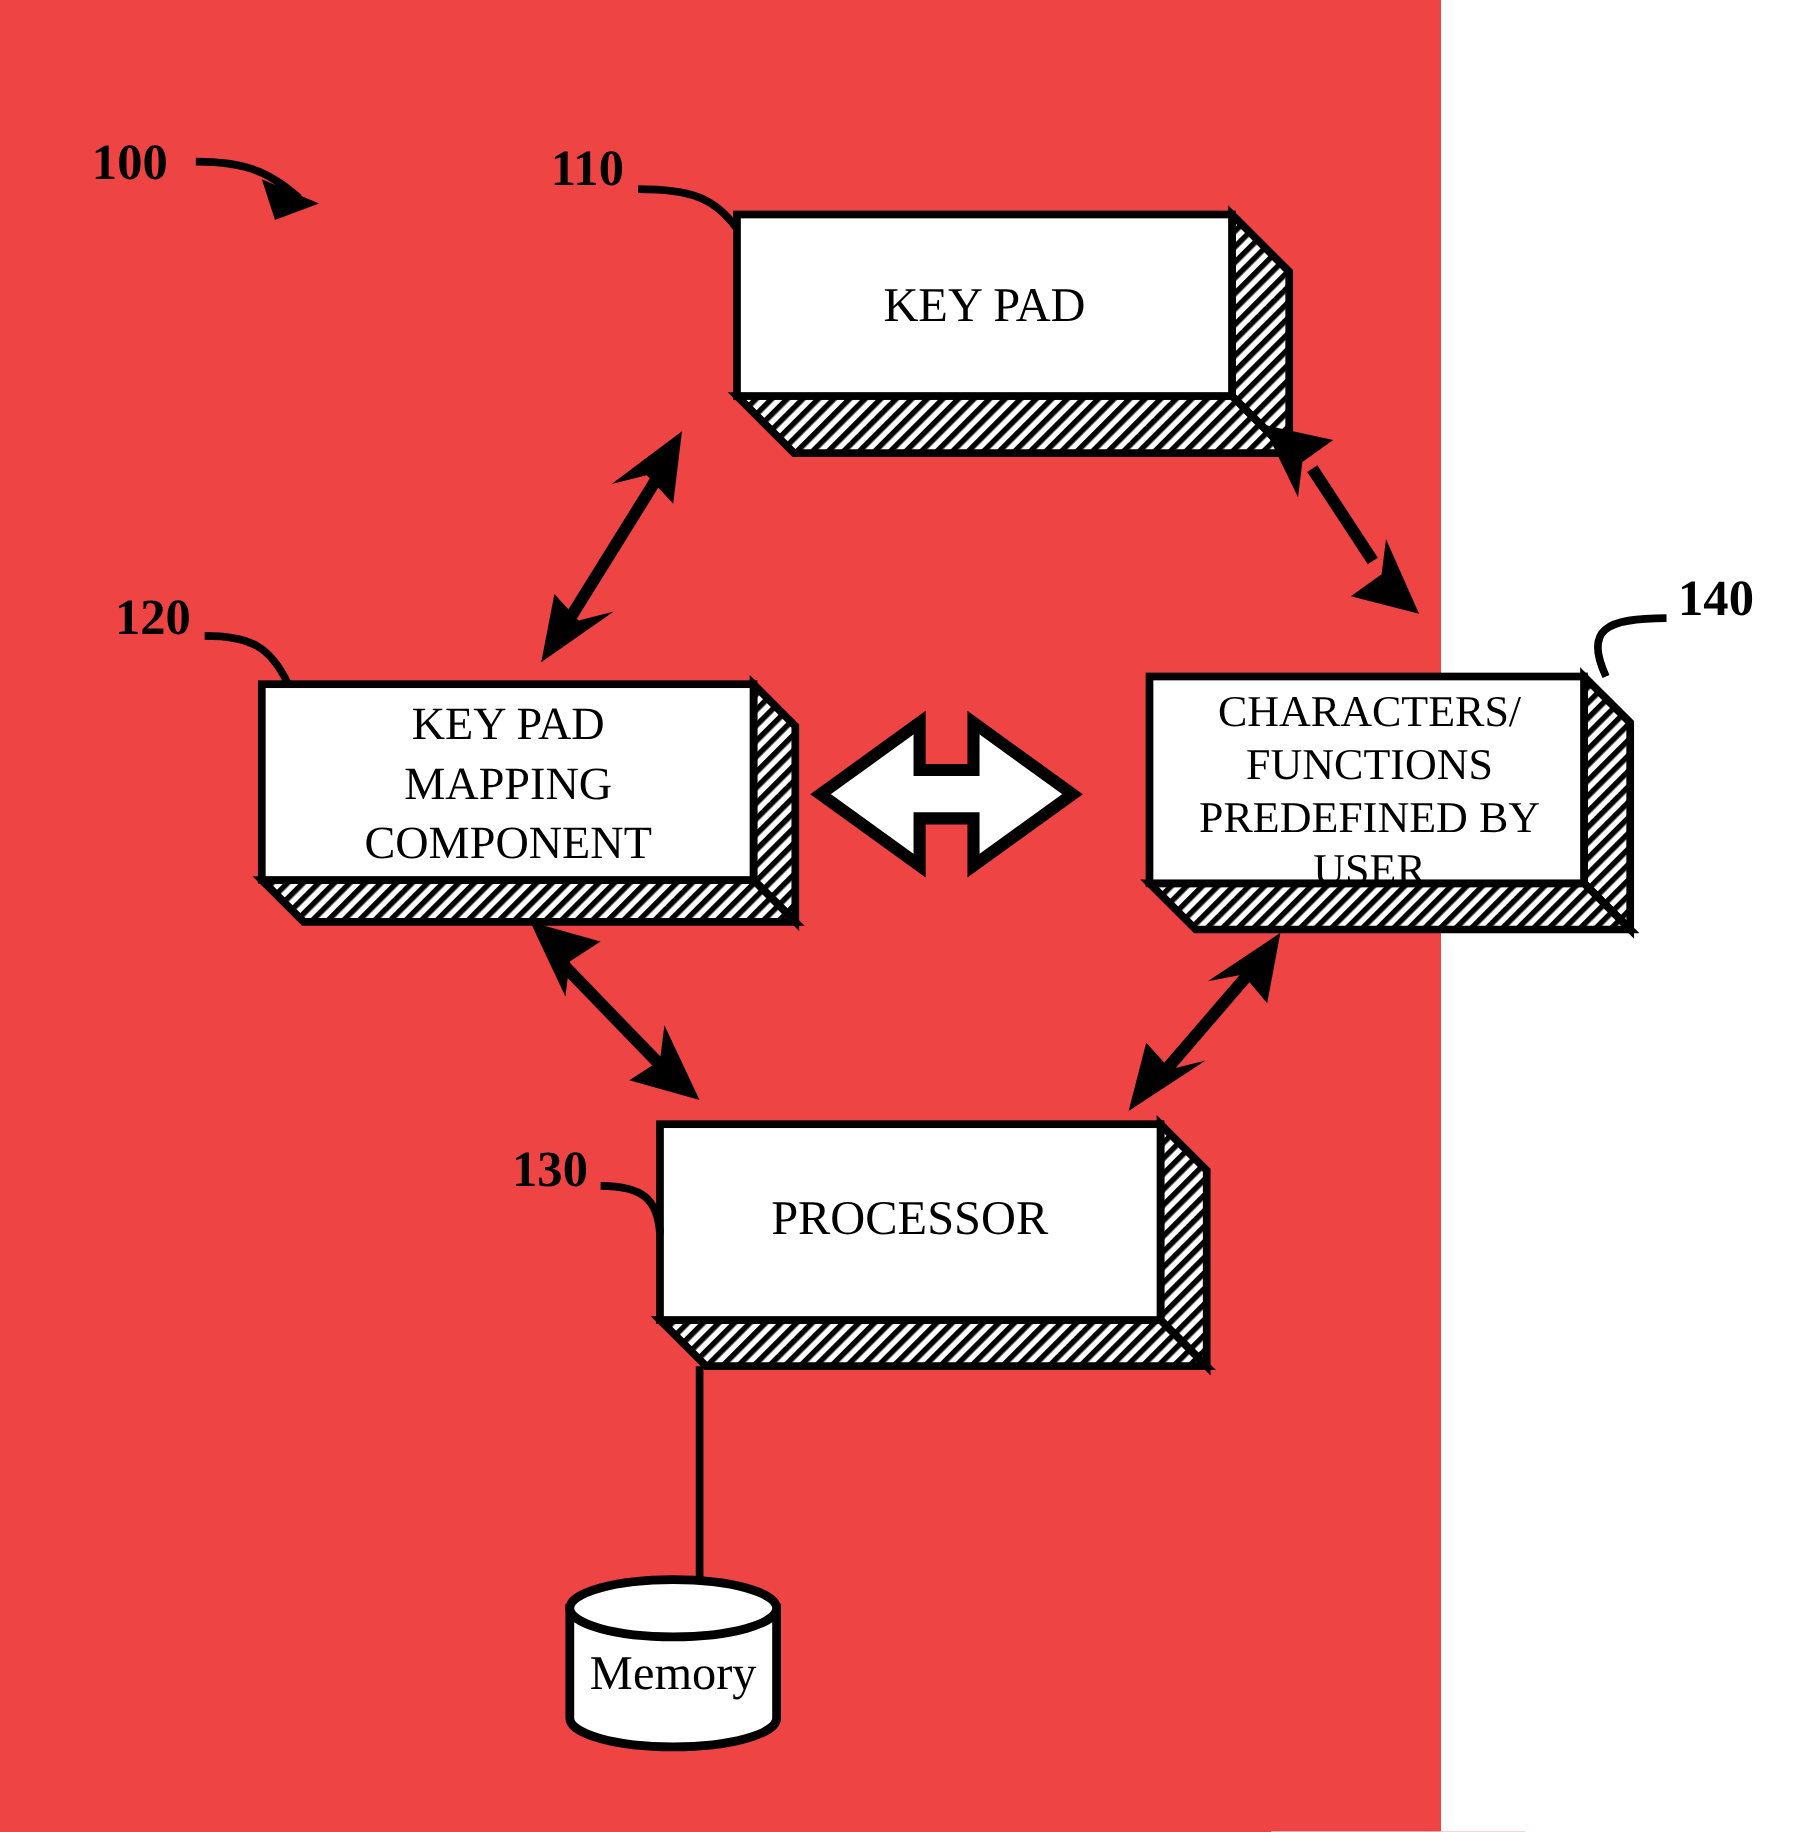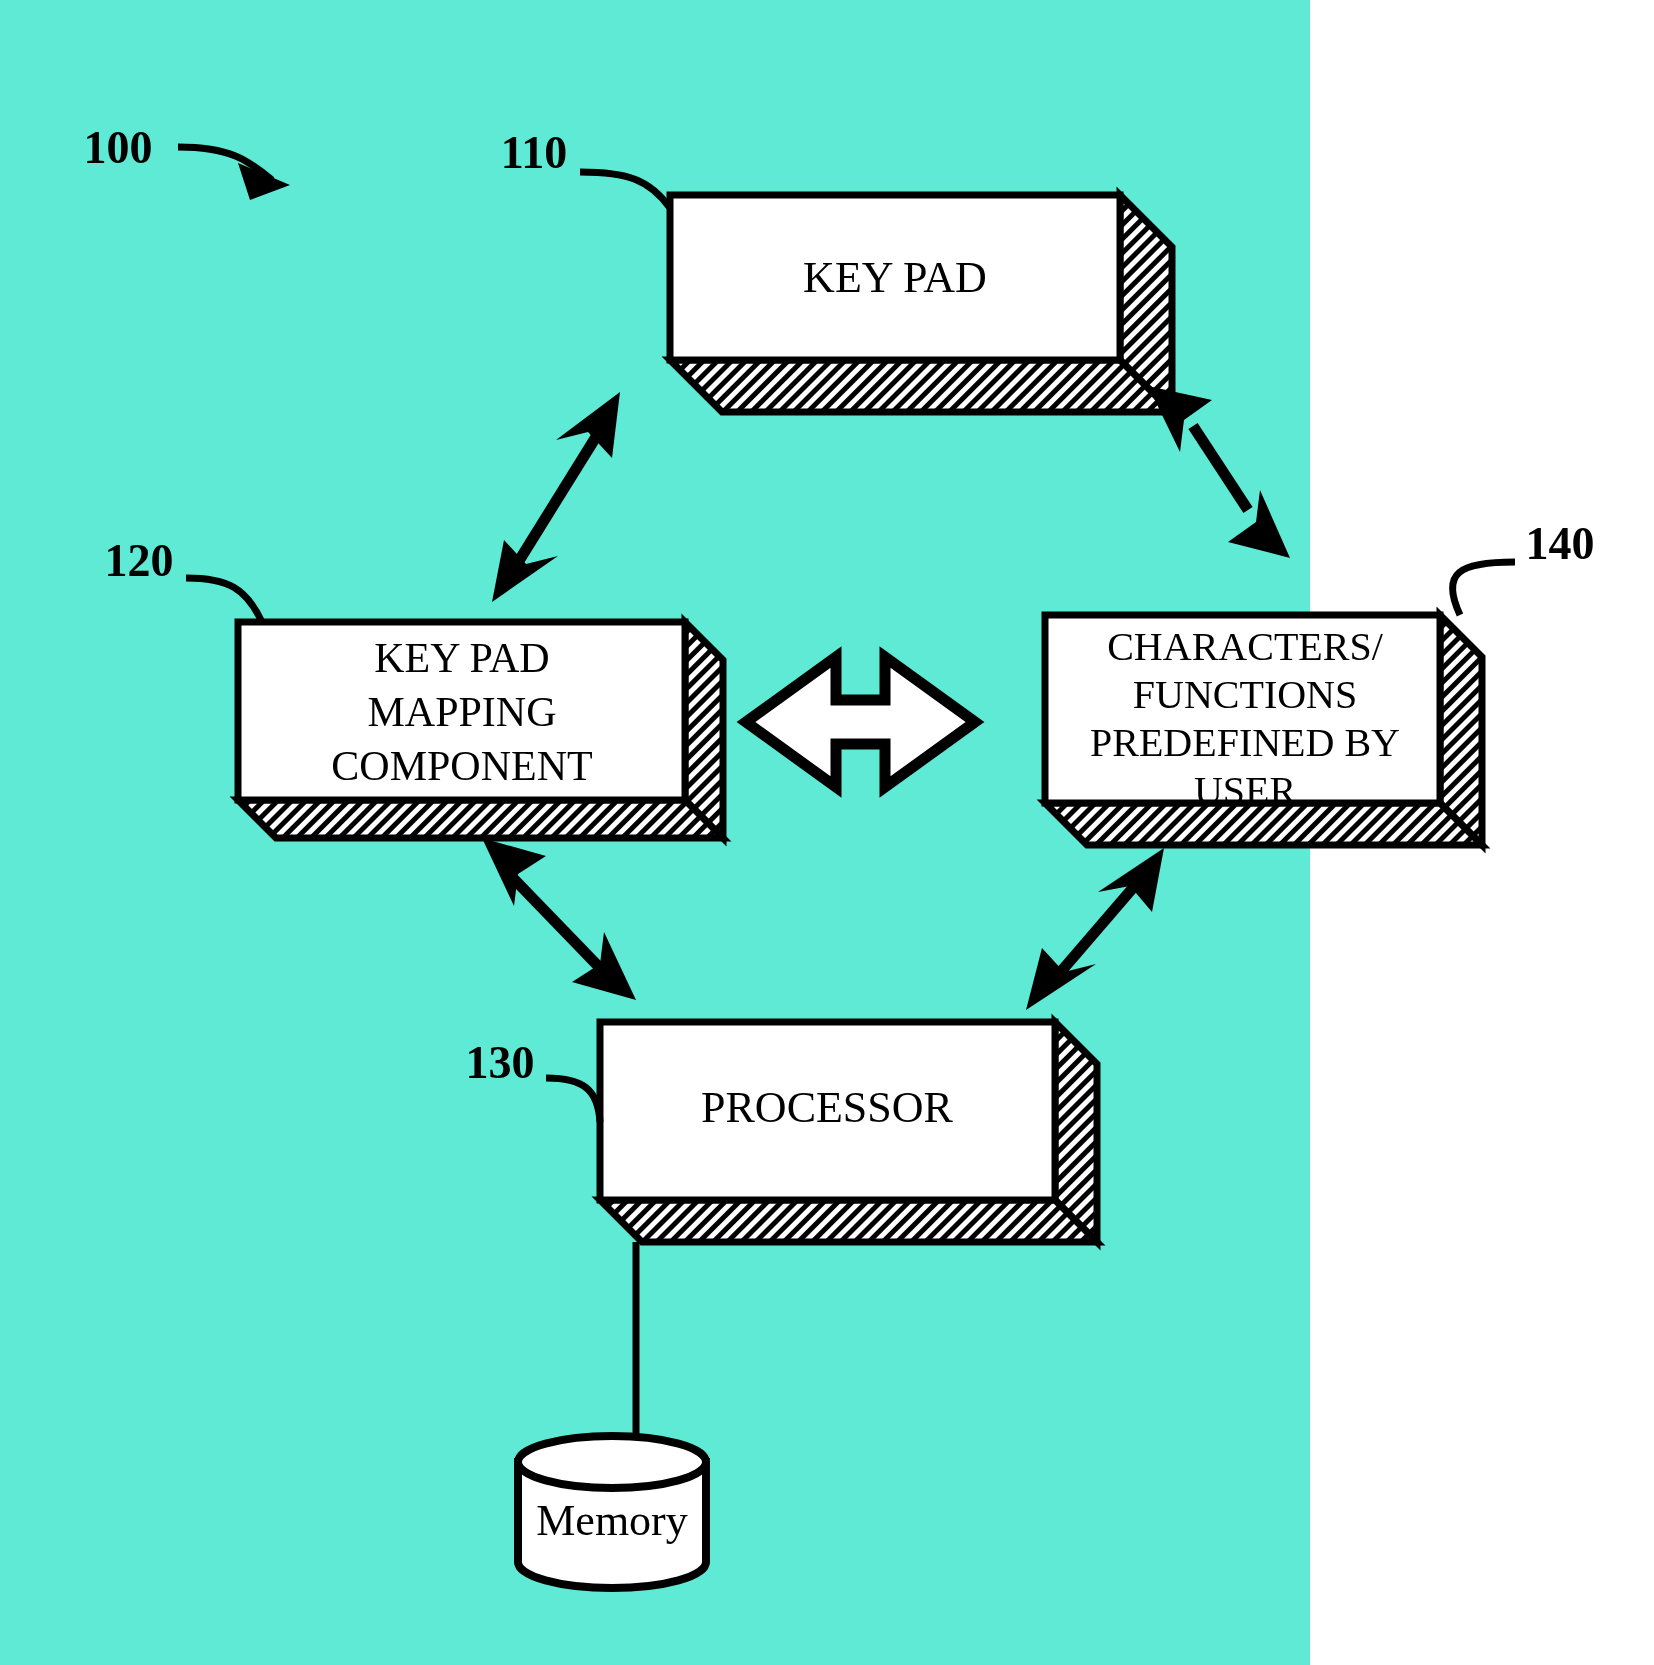--- a/index.html
+++ b/index.html
@@ -11,21 +11,21 @@
   body {
     width: 1654px;
     height: 1665px;
     overflow: hidden;
     font-family: "Liberation Serif", "DejaVu Serif", serif;
   }
   #figure-root {
     position: relative;
     width: 1310px;
     height: 1665px;
-    background: #5eead4;
+    background: #ef4444;
   }
   #figure-svg {
     position: absolute;
     left: 0;
     top: 0;
     width: 1654px;
     height: 1665px;
     display: block;
   }
   .box-label {

